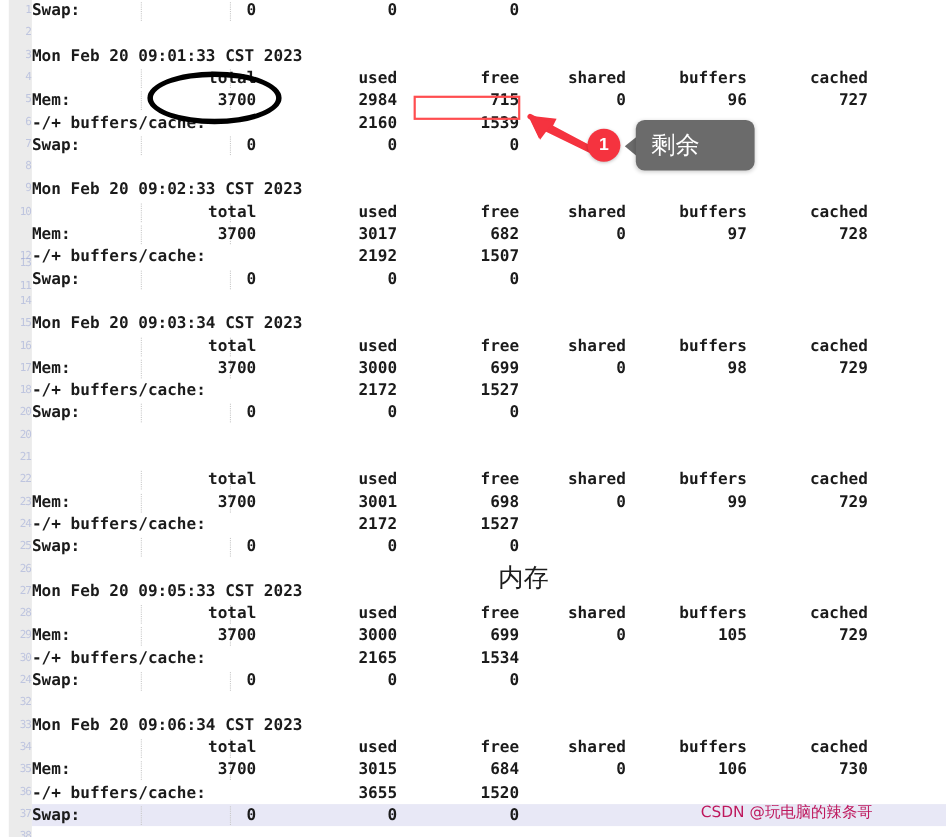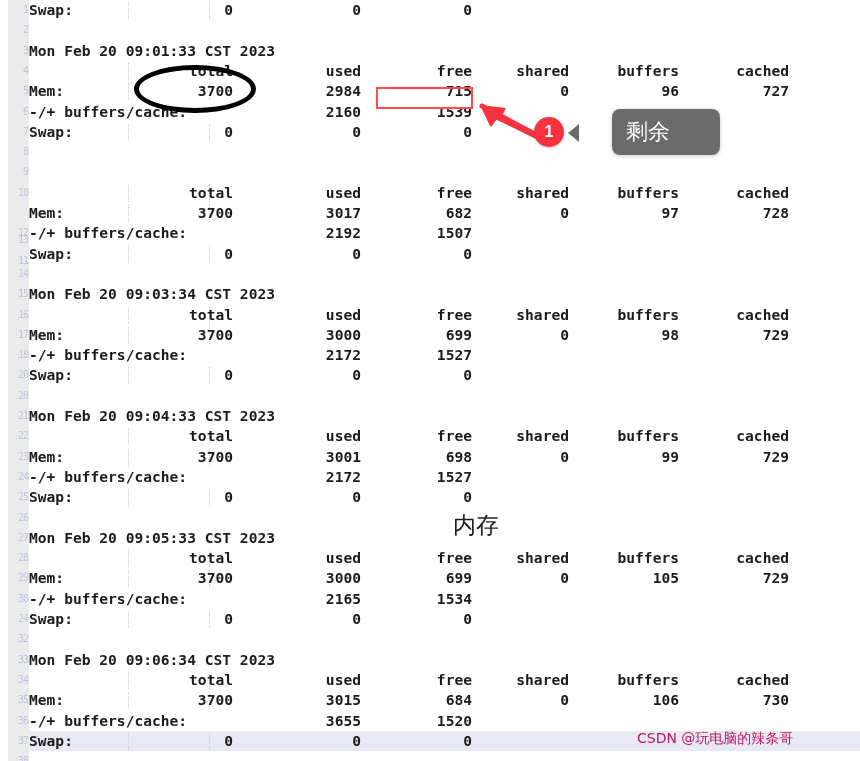--- a/index.html
+++ b/index.html
@@ -196,32 +196,32 @@
 
   <div class="code">
       <div class="line" style="top: 0px;"><span class="guide" style="left: 99px; top: 2px; height: 17px;"></span><span class="guide" style="left: 180px; top: 2px; height: 17px;"></span><span class="lbl">Swap:</span><span class="cell" style="right: 627px;">0</span><span class="cell" style="right: 499px;">0</span><span class="cell" style="right: 388px;">0</span></div>
       <div class="line" style="top: 20.3px;"></div>
       <div class="line" style="top: 40.6px;"><span class="lbl">Mon Feb 20 09:01:33 CST 2023</span></div>
       <div class="line" style="top: 60.9px;"><span class="guide" style="left: 99px; top: 2px; height: 17px;"></span><span class="guide" style="left: 180px; top: 2px; height: 17px;"></span><span class="cell" style="right: 627px;">total</span><span class="cell" style="right: 499px;">used</span><span class="cell" style="right: 388px;">free</span><span class="cell" style="right: 291px;">shared</span><span class="cell" style="right: 181px;">buffers</span><span class="cell" style="right: 71px;">cached</span></div>
       <div class="line" style="top: 81.2px;"><span class="guide" style="left: 99px; top: 2px; height: 17px;"></span><span class="guide" style="left: 180px; top: 2px; height: 17px;"></span><span class="lbl">Mem:</span><span class="cell" style="right: 627px;">3700</span><span class="cell" style="right: 499px;">2984</span><span class="cell" style="right: 388px;">715</span><span class="cell" style="right: 291px;">0</span><span class="cell" style="right: 181px;">96</span><span class="cell" style="right: 71px;">727</span></div>
       <div class="line" style="top: 101.5px;"><span class="lbl">-/+ buffers/cache:</span><span class="cell" style="right: 499px;">2160</span><span class="cell" style="right: 388px;">1539</span></div>
       <div class="line" style="top: 121.8px;"><span class="guide" style="left: 99px; top: 2px; height: 17px;"></span><span class="guide" style="left: 180px; top: 2px; height: 17px;"></span><span class="lbl">Swap:</span><span class="cell" style="right: 627px;">0</span><span class="cell" style="right: 499px;">0</span><span class="cell" style="right: 388px;">0</span></div>
       <div class="line" style="top: 142.1px;"></div>
+      <div class="line" style="top: 162.4px;"><span class="lbl">Mon Feb 20 09:02:33 CST 2023</span></div>
       <div class="line" style="top: 182.7px;"><span class="guide" style="left: 99px; top: 2px; height: 17px;"></span><span class="guide" style="left: 180px; top: 2px; height: 17px;"></span><span class="cell" style="right: 627px;">total</span><span class="cell" style="right: 499px;">used</span><span class="cell" style="right: 388px;">free</span><span class="cell" style="right: 291px;">shared</span><span class="cell" style="right: 181px;">buffers</span><span class="cell" style="right: 71px;">cached</span></div>
       <div class="line" style="top: 203px;"><span class="guide" style="left: 99px; top: 2px; height: 17px;"></span><span class="guide" style="left: 180px; top: 2px; height: 17px;"></span><span class="lbl">Mem:</span><span class="cell" style="right: 627px;">3700</span><span class="cell" style="right: 499px;">3017</span><span class="cell" style="right: 388px;">682</span><span class="cell" style="right: 291px;">0</span><span class="cell" style="right: 181px;">97</span><span class="cell" style="right: 71px;">728</span></div>
       <div class="line" style="top: 223.3px;"><span class="lbl">-/+ buffers/cache:</span><span class="cell" style="right: 499px;">2192</span><span class="cell" style="right: 388px;">1507</span></div>
       <div class="line" style="top: 243.6px;"><span class="guide" style="left: 99px; top: 2px; height: 17px;"></span><span class="guide" style="left: 180px; top: 2px; height: 17px;"></span><span class="lbl">Swap:</span><span class="cell" style="right: 627px;">0</span><span class="cell" style="right: 499px;">0</span><span class="cell" style="right: 388px;">0</span></div>
       <div class="line" style="top: 263.9px;"></div>
       <div class="line" style="top: 284.2px;"><span class="lbl">Mon Feb 20 09:03:34 CST 2023</span></div>
       <div class="line" style="top: 304.5px;"><span class="guide" style="left: 99px; top: 2px; height: 17px;"></span><span class="guide" style="left: 180px; top: 2px; height: 17px;"></span><span class="cell" style="right: 627px;">total</span><span class="cell" style="right: 499px;">used</span><span class="cell" style="right: 388px;">free</span><span class="cell" style="right: 291px;">shared</span><span class="cell" style="right: 181px;">buffers</span><span class="cell" style="right: 71px;">cached</span></div>
       <div class="line" style="top: 324.8px;"><span class="guide" style="left: 99px; top: 2px; height: 17px;"></span><span class="guide" style="left: 180px; top: 2px; height: 17px;"></span><span class="lbl">Mem:</span><span class="cell" style="right: 627px;">3700</span><span class="cell" style="right: 499px;">3000</span><span class="cell" style="right: 388px;">699</span><span class="cell" style="right: 291px;">0</span><span class="cell" style="right: 181px;">98</span><span class="cell" style="right: 71px;">729</span></div>
       <div class="line" style="top: 345.1px;"><span class="lbl">-/+ buffers/cache:</span><span class="cell" style="right: 499px;">2172</span><span class="cell" style="right: 388px;">1527</span></div>
       <div class="line" style="top: 365.4px;"><span class="guide" style="left: 99px; top: 2px; height: 17px;"></span><span class="guide" style="left: 180px; top: 2px; height: 17px;"></span><span class="lbl">Swap:</span><span class="cell" style="right: 627px;">0</span><span class="cell" style="right: 499px;">0</span><span class="cell" style="right: 388px;">0</span></div>
       <div class="line" style="top: 385.7px;"></div>
-      <div class="line" style="top: 406px;"><span class="lbl">Mon Feb 20 09:04:33 CST 2023</span></div>
       <div class="line" style="top: 426.3px;"><span class="guide" style="left: 99px; top: 2px; height: 17px;"></span><span class="guide" style="left: 180px; top: 2px; height: 17px;"></span><span class="cell" style="right: 627px;">total</span><span class="cell" style="right: 499px;">used</span><span class="cell" style="right: 388px;">free</span><span class="cell" style="right: 291px;">shared</span><span class="cell" style="right: 181px;">buffers</span><span class="cell" style="right: 71px;">cached</span></div>
       <div class="line" style="top: 446.6px;"><span class="guide" style="left: 99px; top: 2px; height: 17px;"></span><span class="guide" style="left: 180px; top: 2px; height: 17px;"></span><span class="lbl">Mem:</span><span class="cell" style="right: 627px;">3700</span><span class="cell" style="right: 499px;">3001</span><span class="cell" style="right: 388px;">698</span><span class="cell" style="right: 291px;">0</span><span class="cell" style="right: 181px;">99</span><span class="cell" style="right: 71px;">729</span></div>
       <div class="line" style="top: 466.9px;"><span class="lbl">-/+ buffers/cache:</span><span class="cell" style="right: 499px;">2172</span><span class="cell" style="right: 388px;">1527</span></div>
       <div class="line" style="top: 487.2px;"><span class="guide" style="left: 99px; top: 2px; height: 17px;"></span><span class="guide" style="left: 180px; top: 2px; height: 17px;"></span><span class="lbl">Swap:</span><span class="cell" style="right: 627px;">0</span><span class="cell" style="right: 499px;">0</span><span class="cell" style="right: 388px;">0</span></div>
       <div class="line" style="top: 507.5px;"></div>
       <div class="line" style="top: 527.8px;"><span class="lbl">Mon Feb 20 09:05:33 CST 2023</span></div>
       <div class="line" style="top: 548.1px;"><span class="guide" style="left: 99px; top: 2px; height: 17px;"></span><span class="guide" style="left: 180px; top: 2px; height: 17px;"></span><span class="cell" style="right: 627px;">total</span><span class="cell" style="right: 499px;">used</span><span class="cell" style="right: 388px;">free</span><span class="cell" style="right: 291px;">shared</span><span class="cell" style="right: 181px;">buffers</span><span class="cell" style="right: 71px;">cached</span></div>
       <div class="line" style="top: 568.4px;"><span class="guide" style="left: 99px; top: 2px; height: 17px;"></span><span class="guide" style="left: 180px; top: 2px; height: 17px;"></span><span class="lbl">Mem:</span><span class="cell" style="right: 627px;">3700</span><span class="cell" style="right: 499px;">3000</span><span class="cell" style="right: 388px;">699</span><span class="cell" style="right: 291px;">0</span><span class="cell" style="right: 181px;">105</span><span class="cell" style="right: 71px;">729</span></div>
       <div class="line" style="top: 588.7px;"><span class="lbl">-/+ buffers/cache:</span><span class="cell" style="right: 499px;">2165</span><span class="cell" style="right: 388px;">1534</span></div>
       <div class="line" style="top: 609px;"><span class="guide" style="left: 99px; top: 2px; height: 17px;"></span><span class="guide" style="left: 180px; top: 2px; height: 17px;"></span><span class="lbl">Swap:</span><span class="cell" style="right: 627px;">0</span><span class="cell" style="right: 499px;">0</span><span class="cell" style="right: 388px;">0</span></div>
@@ -240,19 +240,19 @@
 
   <svg class="arrow-annot" style="left:478px; top:100px;" width="72" height="40" viewBox="0 0 72 40">
     <path d="M66,36 L24,16 L28,8 L2,5 L12,26 L17,19 L62,41 Z" fill="#f5333f"></path>
     <path d="M4,6 L64,38" stroke="#f5333f" stroke-width="5" stroke-linecap="round"></path>
     <path d="M3,6 L25,11 L13,27 Z" fill="#f5333f"></path>
   </svg>
 
   <div class="badge-num" style="left:534px; top:117px;">1</div>
 
   <div class="tooltip-tail" style="left:568px; top:124px;"></div>
-  <div class="tooltip-box" style="left:612px; top:109px; width:94px; height:46px;">剩余</div>
+  <div class="tooltip-box" style="left:578px; top:109px; width:94px; height:46px;">剩余</div>
 
   <div class="note-text" style="left:453px; top:510px;">内存</div>
 
   <div class="watermark" style="left:637px; top:730px;">CSDN @玩电脑的辣条哥</div>
 
 </div>
 
 </body></html>

